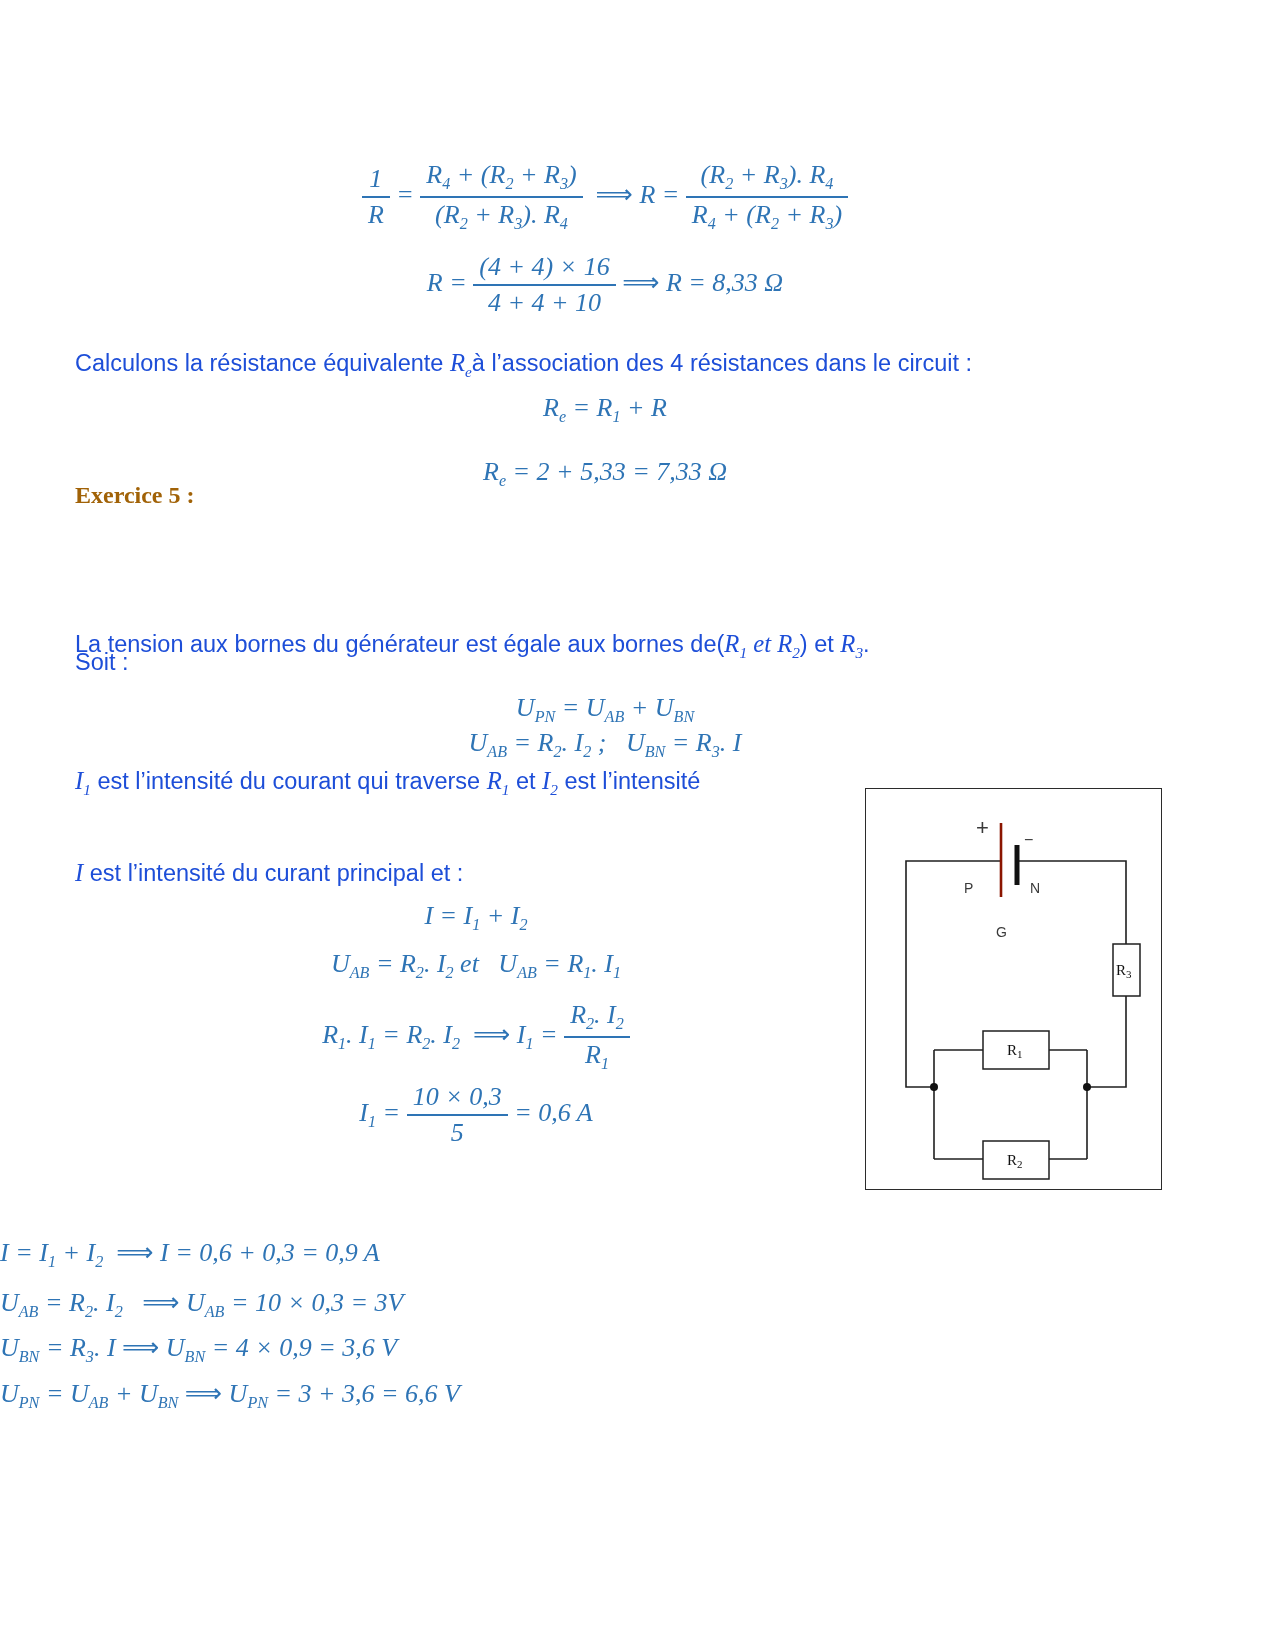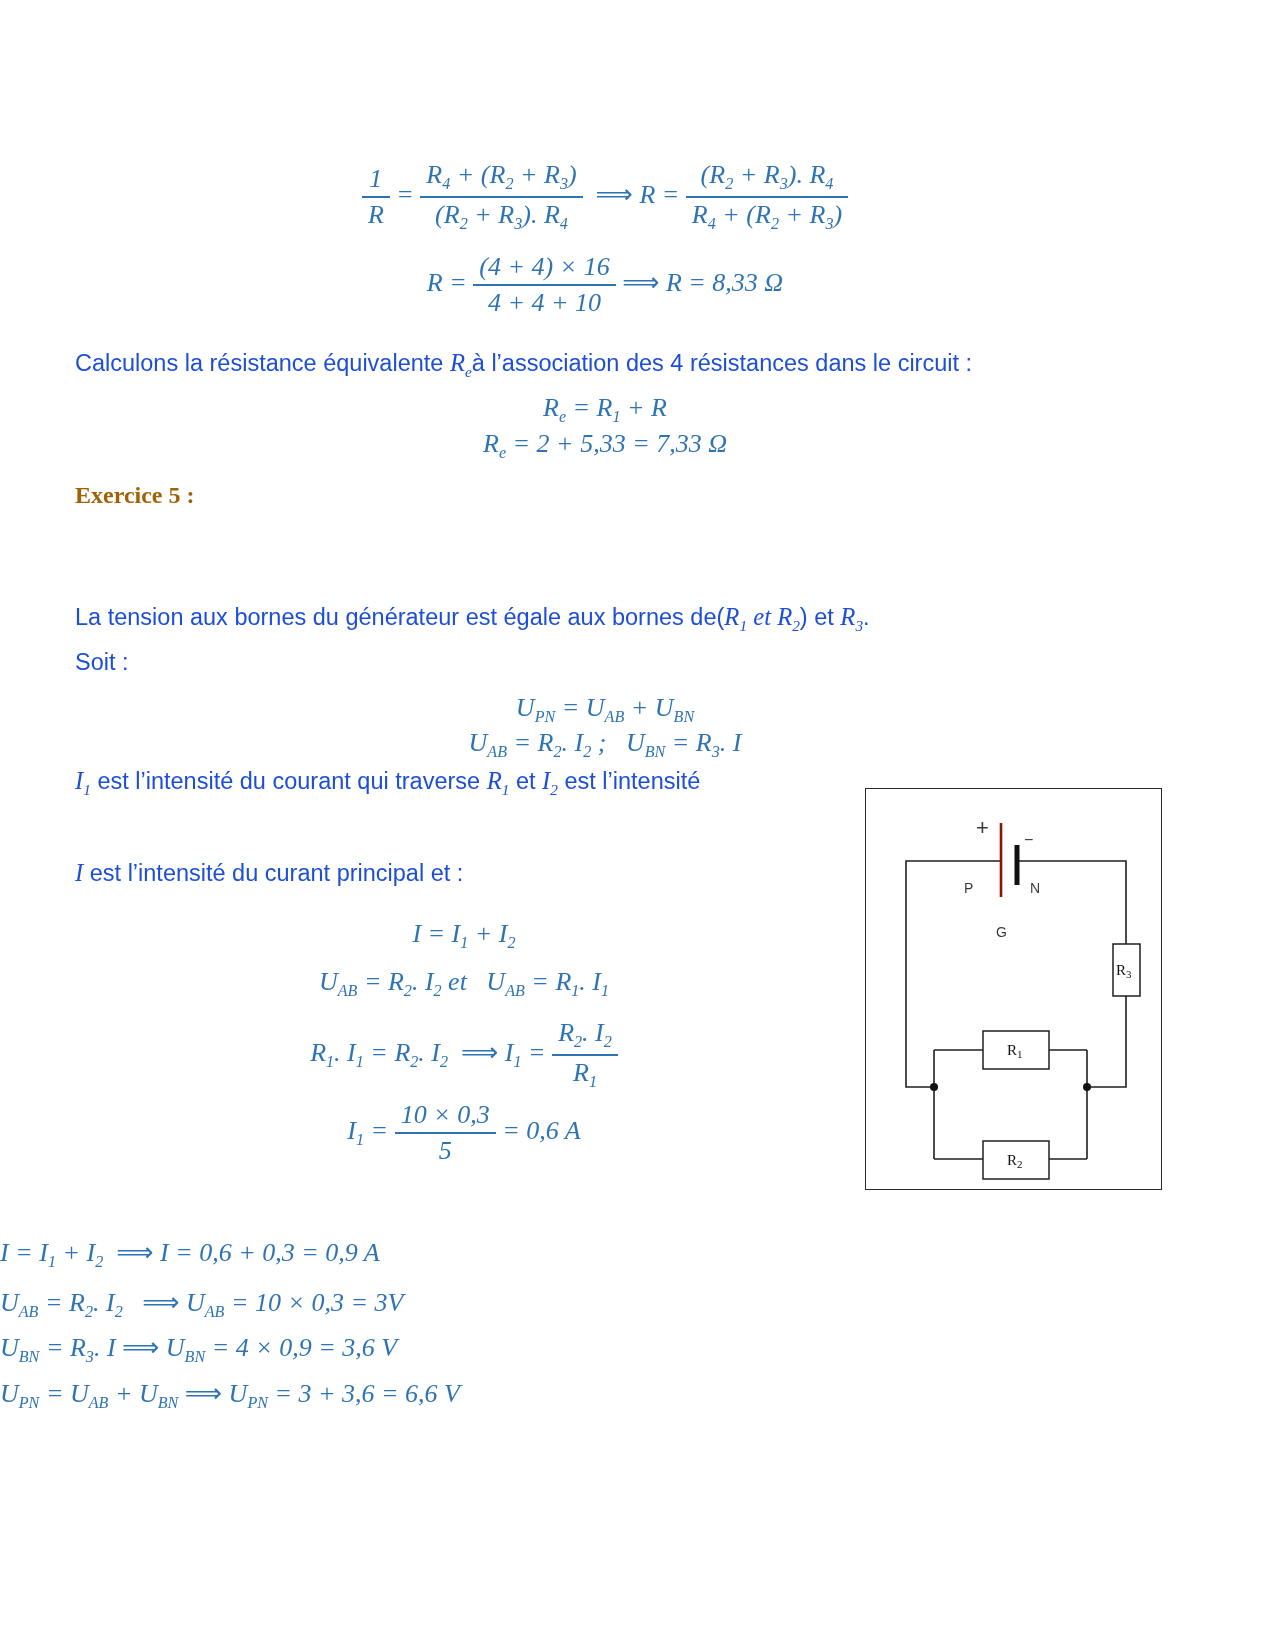--- a/index.html
+++ b/index.html
@@ -4,21 +4,21 @@
 <style>
   * { margin:0; padding:0; box-sizing:border-box; }
   html,body { background:#ffffff; }
   body { width:1275px; height:1650px; font-family:"Liberation Sans",sans-serif; color:#000; }
   .page { position:relative; width:1275px; height:1650px; background:#fff; overflow:hidden; }
 
   
   .math { font-family:"Liberation Serif",serif; font-style:italic; color:#2E74B5; font-size:26px; line-height:1.25; }
   .math sub { font-size:62%; }
   .disp  { position:absolute; left:0;  width:1210px; text-align:center; }
-  .dispL { position:absolute; left:4px;  width:920px;  text-align:center;margin-top:18px; }
+  .dispL { position:absolute; left:16px;  width:920px;  text-align:center; }
   .dispB { position:absolute; left:0;  width:1240px; text-align:left; }
 
   
   .fr { display:inline-block; vertical-align:middle; text-align:center; line-height:1.15; }
   .fr .nu { display:block; border-bottom:2px solid currentColor; padding:0 6px 2px; }
   .fr .de { display:block; padding:2px 6px 0; }
 
   
   .ar { font-family:"DejaVu Sans",sans-serif; font-style:normal; }
 
@@ -35,25 +35,25 @@
 <body>
 
 <div class="page">
 
   <div class="math disp" style="top:160px"><span class="fr"><span class="nu">1</span><span class="de">R</span></span> = <span class="fr"><span class="nu">R<sub>4</sub> + (R<sub>2</sub> + R<sub>3</sub>)</span><span class="de">(R<sub>2</sub> + R<sub>3</sub>). R<sub>4</sub></span></span> &nbsp;<span class="ar">⟹</span> R = <span class="fr"><span class="nu">(R<sub>2</sub> + R<sub>3</sub>). R<sub>4</sub></span><span class="de">R<sub>4</sub> + (R<sub>2</sub> + R<sub>3</sub>)</span></span></div>
   <div class="math disp" style="top:252px">R = <span class="fr"><span class="nu">(4 + 4) × 16</span><span class="de">4 + 4 + 10</span></span> <span class="ar">⟹</span> R = 8,33 Ω</div>
 
   <div class="bt" style="top:347px">Calculons la résistance équivalente <i class="m">R<sub>e</sub></i>à l’association des 4 résistances dans le circuit :</div>
 
   <div class="math disp" style="top:392px">R<sub>e</sub> = R<sub>1</sub> + R</div>
-  <div class="math disp" style="top:428px">R<sub>e</sub> = 2 + 5,33 = 7,33 Ω</div>
+  <div class="math disp" style="top:456px">R<sub>e</sub> = 2 + 5,33 = 7,33 Ω</div>
 
   <div class="heading" style="top:482px">Exercice 5 :</div>
 
-  <div class="bt" style="top:601px">La tension aux bornes du générateur est égale aux bornes de(<i class="m">R<sub>1</sub> et R<sub>2</sub></i>) et <i class="m">R<sub>3</sub></i>.</div>
+  <div class="bt" style="top:628px">La tension aux bornes du générateur est égale aux bornes de(<i class="m">R<sub>1</sub> et R<sub>2</sub></i>) et <i class="m">R<sub>3</sub></i>.</div>
   <div class="bt" style="top:647px">Soit :</div>
 
   <div class="math disp" style="top:692px">U<sub>PN</sub> = U<sub>AB</sub> + U<sub>BN</sub></div>
   <div class="math disp" style="top:727px">U<sub>AB</sub> = R<sub>2</sub>. I<sub>2</sub> ;&nbsp;&nbsp; U<sub>BN</sub> = R<sub>3</sub>. I</div>
 
   <div class="bt" style="top:765px; width:800px"><i class="m">I<sub>1</sub></i> est l’intensité du courant qui traverse <i class="m">R<sub>1</sub></i> et <i class="m">I<sub>2</sub></i> est l’intensité</div>
   <div class="bt" style="top:857px; width:800px"><i class="m">I</i> est l’intensité du curant principal et :</div>
 
   <div class="math dispL" style="top:900px">I = I<sub>1</sub> + I<sub>2</sub></div>
   <div class="math dispL" style="top:948px">U<sub>AB</sub> = R<sub>2</sub>. I<sub>2</sub> et&nbsp;&nbsp; U<sub>AB</sub> = R<sub>1</sub>. I<sub>1</sub></div>

